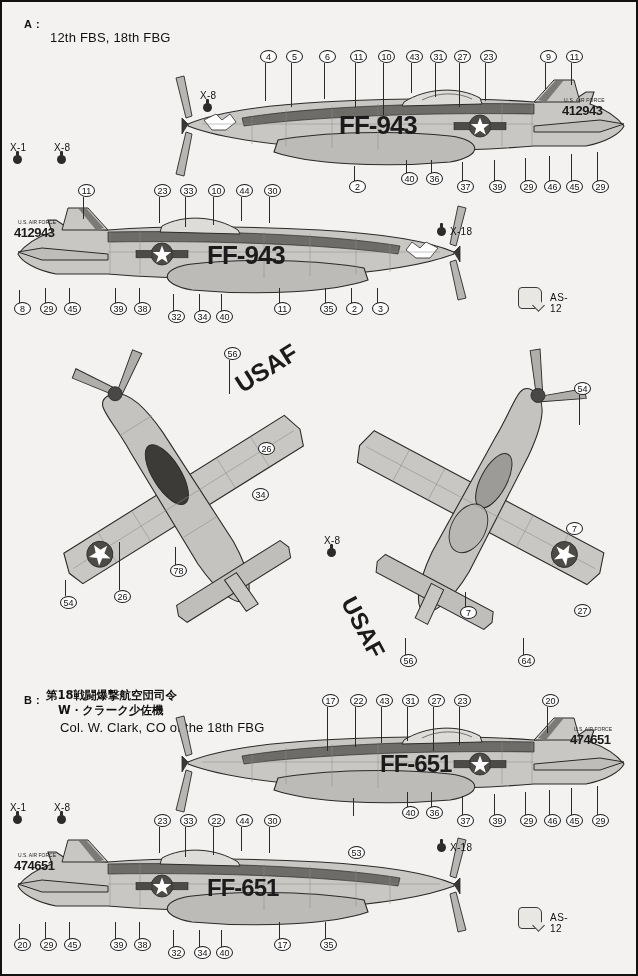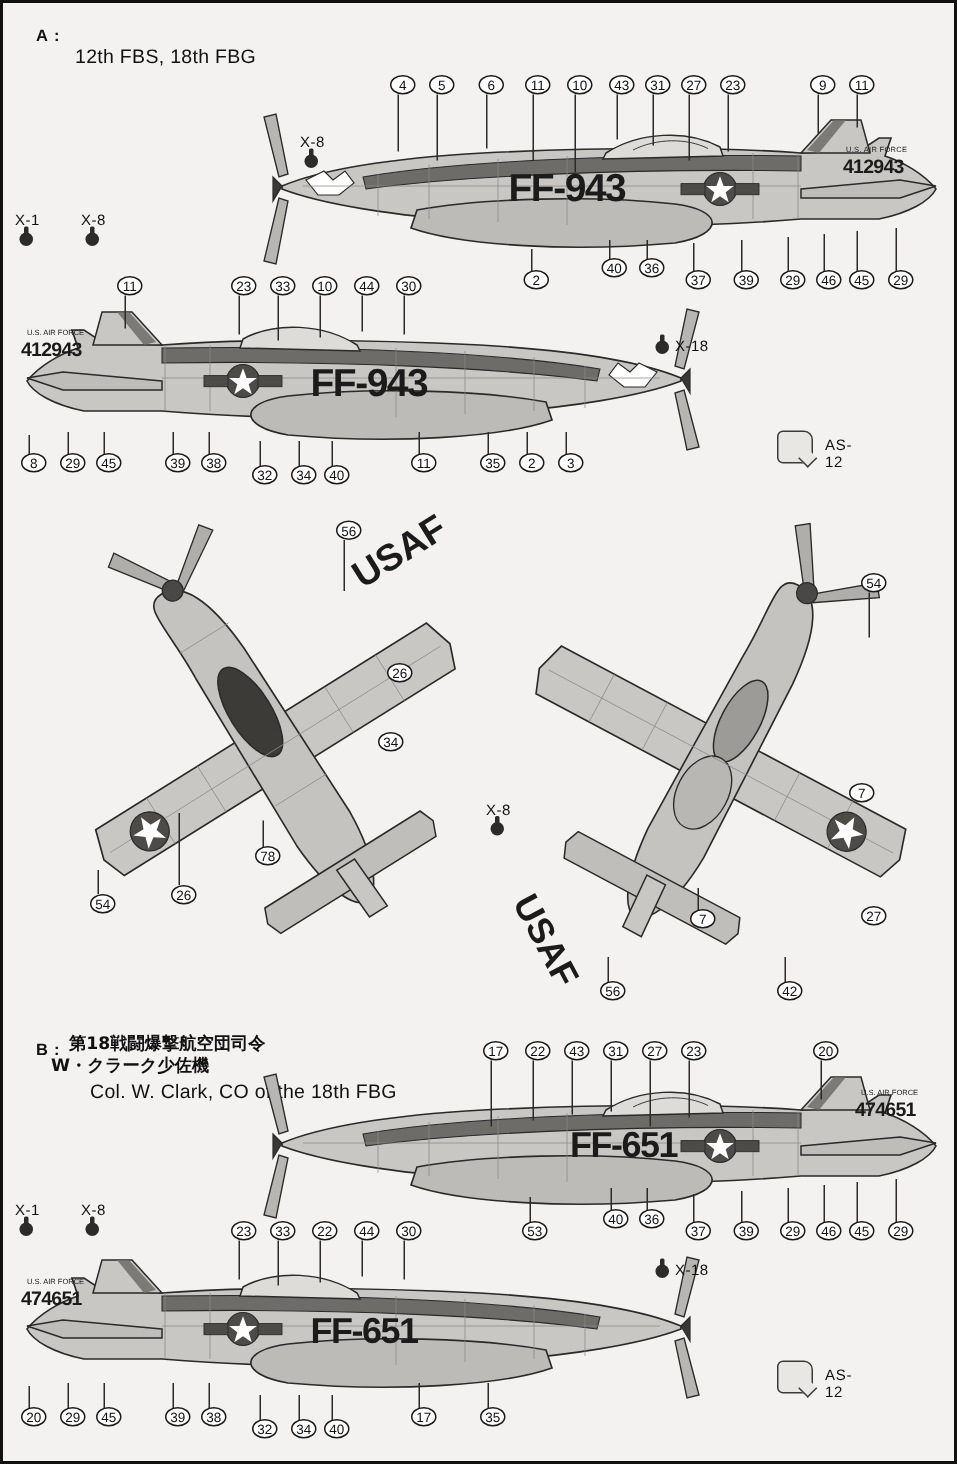--- a/index.html
+++ b/index.html
@@ -230,21 +230,21 @@
         </g>
       </g>
     </svg>
   </div>
   <div style="position:absolute;left:358px;top:590px;font-size:24px;font-weight:bold;color:#1b1b1b;
               transform:rotate(62deg);transform-origin:0 0;">USAF</div>
 
   <div class="scheme-letter" style="left:22px;top:692px;">B</div>
   <div class="scheme-colon" style="left:34px;top:692px;">:</div>
   <div class="jp-line" style="left:44px;top:686px;">第18戦闘爆撃航空団司令</div>
-  <div class="jp-line" style="left:32px;top:701px;">W・クラーク少佐機</div>
+  <div class="jp-line" style="left:56px;top:701px;">W・クラーク少佐機</div>
   <div class="en-line" style="left:58px;top:718px;">Col. W. Clark, CO of the 18th FBG</div>
 
   <div class="plane" style="left:180px;top:710px;">
     <svg width="450" height="105" viewBox="0 0 450 105">
       <path d="M6,50 C30,40 70,32 140,28 C220,24 300,24 352,28 L392,26 L404,18 L412,18 L408,30
                C420,34 434,42 442,52 C438,60 424,68 404,72 L352,72 C280,78 200,78 140,74
                C80,70 32,62 6,52 Z" fill="#c9c7c4" stroke="#2a2a2a" stroke-width="1.1"></path>
       <path d="M60,44 C120,34 230,28 352,30 L352,40 C230,38 120,44 62,52 Z" fill="#6e6c69" stroke="#2a2a2a" stroke-width=".7"></path>
       <path d="M352,28 L372,6 L392,6 L398,28 Z" fill="#c9c7c4" stroke="#2a2a2a" stroke-width="1"></path>
       <path d="M356,26 L374,6 L382,6 L364,28 Z" fill="#6e6c69" opacity=".85"></path>
@@ -400,39 +400,39 @@
       <div class="callout" style="left: 168px; top: 562px;">78</div>
       <div class="lead" style="left: 63px; top: 578px; height: 16px;"></div>
       <div class="callout" style="left: 58px; top: 594px;">54</div>
       <div class="lead" style="left: 577px; top: 393px; height: 30px;"></div>
       <div class="callout" style="left: 572px; top: 380px;">54</div>
       <div class="callout" style="left: 564px; top: 520px;">7</div>
       <div class="lead" style="left: 463px; top: 590px; height: 16px;"></div>
       <div class="callout" style="left: 458px; top: 604px;">7</div>
       <div class="callout" style="left: 572px; top: 602px;">27</div>
       <div class="lead" style="left: 521px; top: 636px; height: 18px;"></div>
-      <div class="callout" style="left: 516px; top: 652px;">42</div>
+      <div class="callout" style="left: 516px; top: 652px;">64</div>
       <div class="lead" style="left: 403px; top: 636px; height: 18px;"></div>
       <div class="callout" style="left: 398px; top: 652px;">56</div>
       <div class="lead" style="left: 325px; top: 705px; height: 44px;"></div>
       <div class="callout" style="left: 320px; top: 692px;">17</div>
       <div class="lead" style="left: 353px; top: 705px; height: 40px;"></div>
       <div class="callout" style="left: 348px; top: 692px;">22</div>
       <div class="lead" style="left: 379px; top: 705px; height: 36px;"></div>
       <div class="callout" style="left: 374px; top: 692px;">43</div>
       <div class="lead" style="left: 405px; top: 705px; height: 34px;"></div>
       <div class="callout" style="left: 400px; top: 692px;">31</div>
       <div class="lead" style="left: 431px; top: 705px; height: 44px;"></div>
       <div class="callout" style="left: 426px; top: 692px;">27</div>
       <div class="lead" style="left: 457px; top: 705px; height: 38px;"></div>
       <div class="callout" style="left: 452px; top: 692px;">23</div>
       <div class="lead" style="left: 545px; top: 705px; height: 26px;"></div>
       <div class="callout" style="left: 540px; top: 692px;">20</div>
       <div class="lead" style="left: 351px; top: 796px; height: 18px;"></div>
-      <div class="callout" style="left: 346px; top: 812px;">53</div>
+      <div class="callout" style="left: 346px; top: 844px;">53</div>
       <div class="lead" style="left: 405px; top: 790px; height: 16px;"></div>
       <div class="callout" style="left: 400px; top: 804px;">40</div>
       <div class="lead" style="left: 429px; top: 790px; height: 16px;"></div>
       <div class="callout" style="left: 424px; top: 804px;">36</div>
       <div class="lead" style="left: 460px; top: 794px; height: 20px;"></div>
       <div class="callout" style="left: 455px; top: 812px;">37</div>
       <div class="lead" style="left: 492px; top: 792px; height: 22px;"></div>
       <div class="callout" style="left: 487px; top: 812px;">39</div>
       <div class="lead" style="left: 523px; top: 790px; height: 24px;"></div>
       <div class="callout" style="left: 518px; top: 812px;">29</div>

